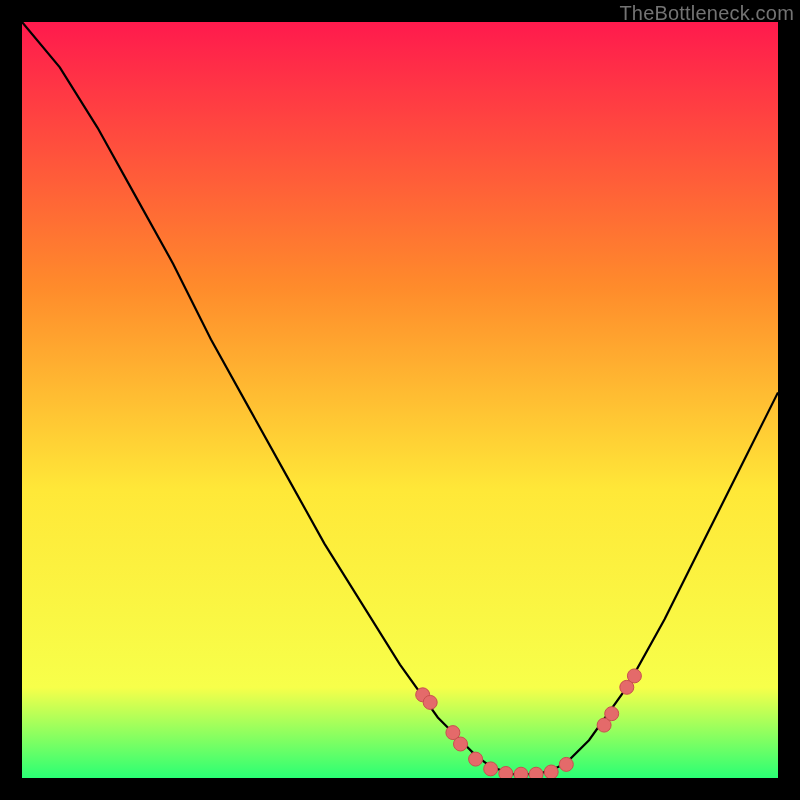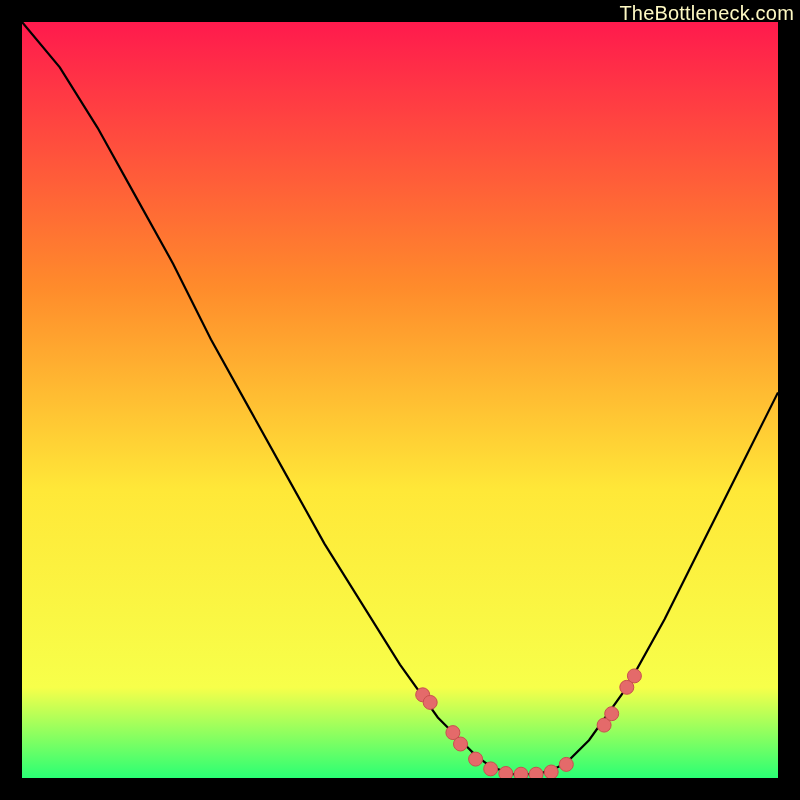--- a/index.html
+++ b/index.html
@@ -23,21 +23,21 @@
     position: absolute;
     left: 0;
     top: 0;
     width: 756px;
     height: 756px;
   }
   .watermark {
     position: absolute;
     top: 2px;
     right: 6px;
-    color: #fef9c3;
+    color: #737373;
     font-size: 20px;
     font-weight: 500;
     letter-spacing: 0.2px;
     user-select: none;
   }
 </style>
 </head>
 <body>
 
 <div class="frame">

